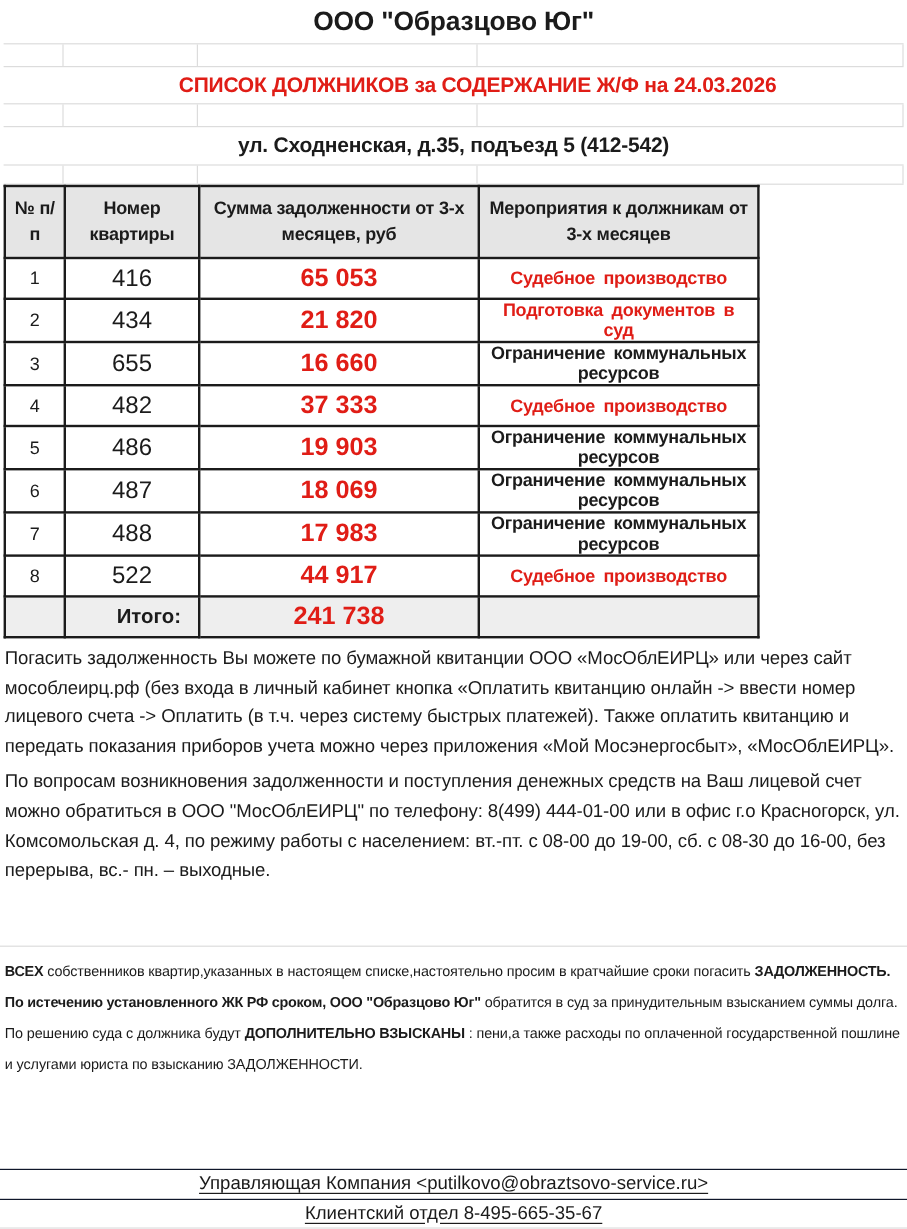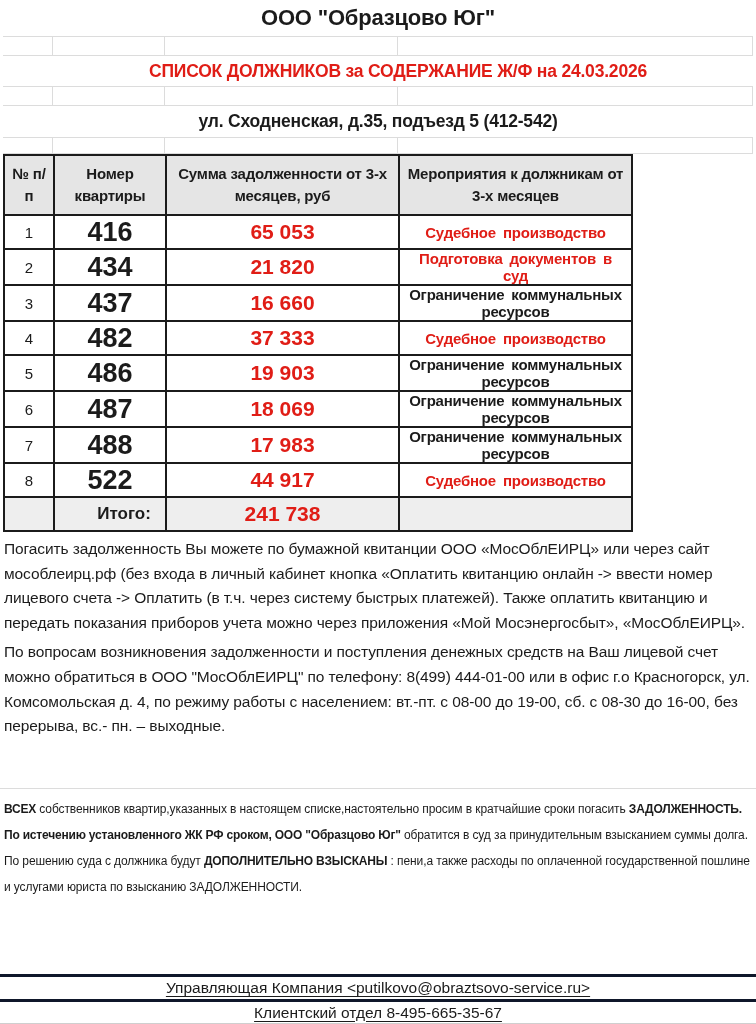--- a/index.html
+++ b/index.html
@@ -43,40 +43,40 @@
   }
   table.debtors th, table.debtors td{
     border:2px solid #1b1b1b;text-align:center;vertical-align:middle;padding:0 4px;
   }
   table.debtors thead th{
     background:var(--header-bg);height:60px;
     font-size:15px;font-weight:bold;line-height:1.45;letter-spacing:-0.2px;
   }
   table.debtors tbody tr{height:34px;}
   td.cell-n{font-size:15px;font-weight:normal;}
-  td.cell-apt{font-size:27px;font-weight:bold;}
+  td.cell-apt{font-size:20px;font-weight:normal;}
   td.cell-amount{font-size:21px;font-weight:bold;color:var(--red);}
   td.cell-action{font-size:15px;word-spacing:3px;letter-spacing:-0.2px;font-weight:bold;}
   td.cell-action.red{color:var(--red);}
   tr.total-row{height:36px;background:var(--total-bg);}
   tr.total-row td.cell-total-label{font-size:17px;font-weight:bold;padding-left:32px;}
   tr.total-row td.cell-amount{font-size:21px;}
   
   .para{
     margin:5px 6px 0 4px;font-size:15.5px;line-height:24.6px;
     letter-spacing:-0.1px;text-align:left;
   }
   .divider-gap{height:50px;margin:0;border-bottom:1px solid var(--grid);}
   .para.warning{margin-top:7px;font-size:12px;line-height:26px;}
   .para.warning b{letter-spacing:-0.2px;}
   
   .footer{margin-top:auto;}
   .footer-line{
     height:25px;display:flex;align-items:center;justify-content:center;
-    border-top:3px solid #0f172a;font-size:15.5px;
+    border-top:1px solid #0f172a;font-size:15.5px;
   }
   .footer-line:last-child{border-bottom:1px solid #cfcfcf;}
   .footer-line span{text-decoration:underline;text-underline-offset:3px;}
 </style>
 </head>
 <body>
 
 <div class="page">
 
   <div class="company-row">ООО "Образцово Юг"</div>
@@ -130,21 +130,21 @@
           <td class="cell-action red">Судебное производство</td>
         </tr>
         <tr>
           <td class="cell-n">2</td>
           <td class="cell-apt">434</td>
           <td class="cell-amount">21 820</td>
           <td class="cell-action red">Подготовка  документов   в суд</td>
         </tr>
         <tr>
           <td class="cell-n">3</td>
-          <td class="cell-apt">437</td>
+          <td class="cell-apt">655</td>
           <td class="cell-amount">16 660</td>
           <td class="cell-action">Ограничение  коммунальных  ресурсов</td>
         </tr>
         <tr>
           <td class="cell-n">4</td>
           <td class="cell-apt">482</td>
           <td class="cell-amount">37 333</td>
           <td class="cell-action red">Судебное производство</td>
         </tr>
         <tr>

